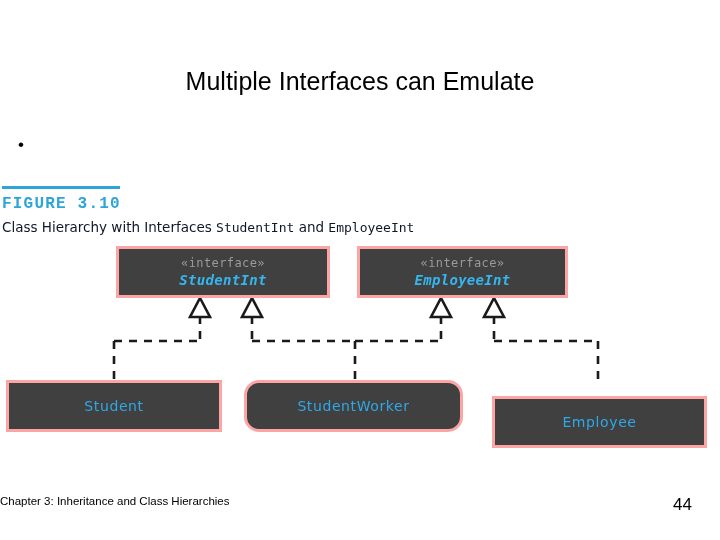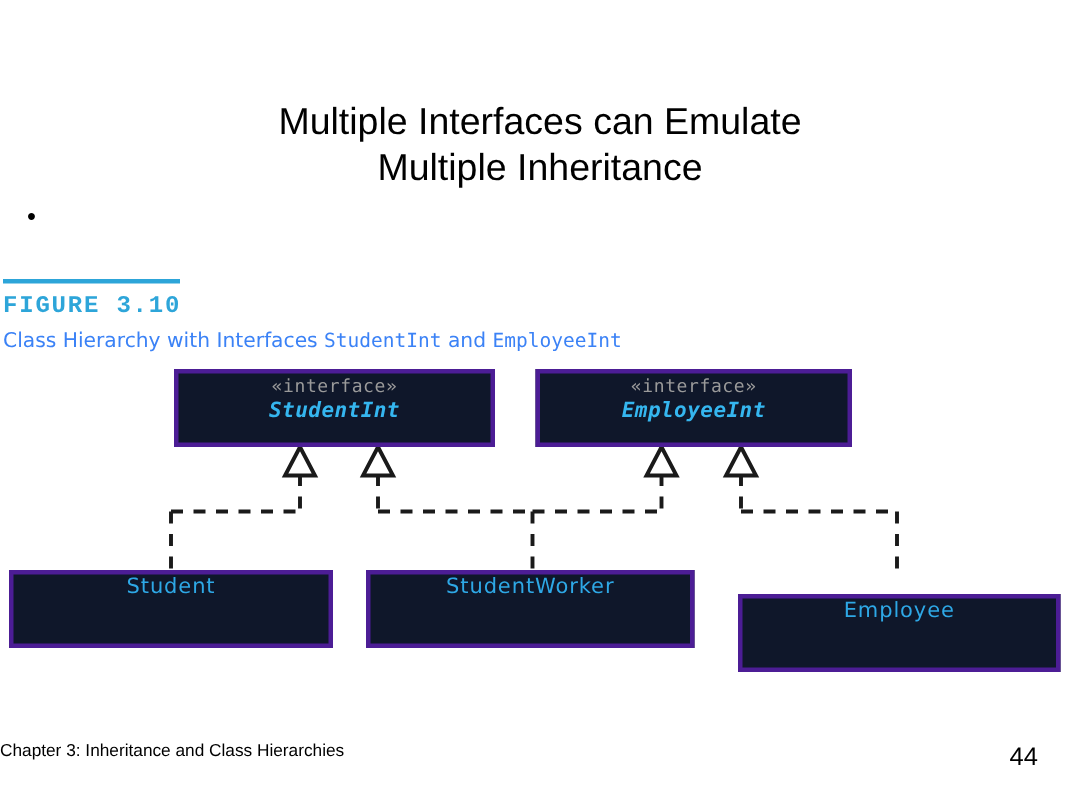--- a/index.html
+++ b/index.html
@@ -81,21 +81,21 @@
     letter-spacing: 1.2px;
     color: #2da5d9;
     white-space: nowrap;
   }
   .figure-caption {
     position: absolute;
     left: 2px;
     top: 33px;
     font-family: "DejaVu Sans", sans-serif;
     font-size: 13.5px;
-    color: #3b82f6;
+    color: #0f172a;
     white-space: nowrap;
   }
   .figure-caption .mono {
     font-family: "DejaVu Sans Mono", monospace;
     font-size: 13px;
   }
 
   
   .diagram {
     position: absolute;
@@ -105,25 +105,26 @@
     height: 200px;
   }
   .diagram svg {
     display: block;
   }
 
   
   .uml-box {
     position: absolute;
     box-sizing: border-box;
-    border: 3px solid #4c1d95;
-    background: #0f172a;
+    border: 3px solid #fca5a5;
+    background: #404040;
     display: flex;
     flex-direction: column;
     align-items: center;
+    justify-content: center;
     text-align: center;
   }
   .stereotype {
     font-family: "DejaVu Sans Mono", monospace;
     font-size: 12px;
     color: #9a9a9a;
     line-height: 16px;
     letter-spacing: 0.4px;
   }
   .iface-name {
@@ -140,21 +141,21 @@
     font-size: 14px;
     color: #2ea8e6;
     letter-spacing: 0.6px;
   }
 
   
   #box-student-int  { left: 116px; top: 0px;  width: 214px; height: 52px; }
   #box-employee-int { left: 357px; top: 0px;  width: 211px; height: 52px; }
   
   #box-student        { left: 6px;   top: 134px; width: 216px; height: 52px; }
-  #box-student-worker { left: 244px; top: 134px; width: 219px; height: 52px; }
+  #box-student-worker { left: 244px; top: 134px; width: 219px; height: 52px; border-radius: 15px; }
   #box-employee       { left: 492px; top: 150px; width: 215px; height: 52px; }
 
   
   .footer {
     position: absolute;
     left: 0;
     top: 495px;
     width: 720px;
     height: 20px;
   }
@@ -173,21 +174,20 @@
     top: 0;
     font-size: 17px;
     color: #000000;
   }
 </style>
 </head>
 <body>
 
 <div class="slide-title">
   <span class="line">Multiple Interfaces can Emulate</span>
-  <span class="line">Multiple Inheritance</span>
 </div>
 
 <div class="bullet-row">
   <span class="bullet-marker">•</span>
 </div>
 
 <div class="figure-block">
 
   <div class="figure-rule"></div>
   <div class="figure-label">FIGURE 3.10</div>

